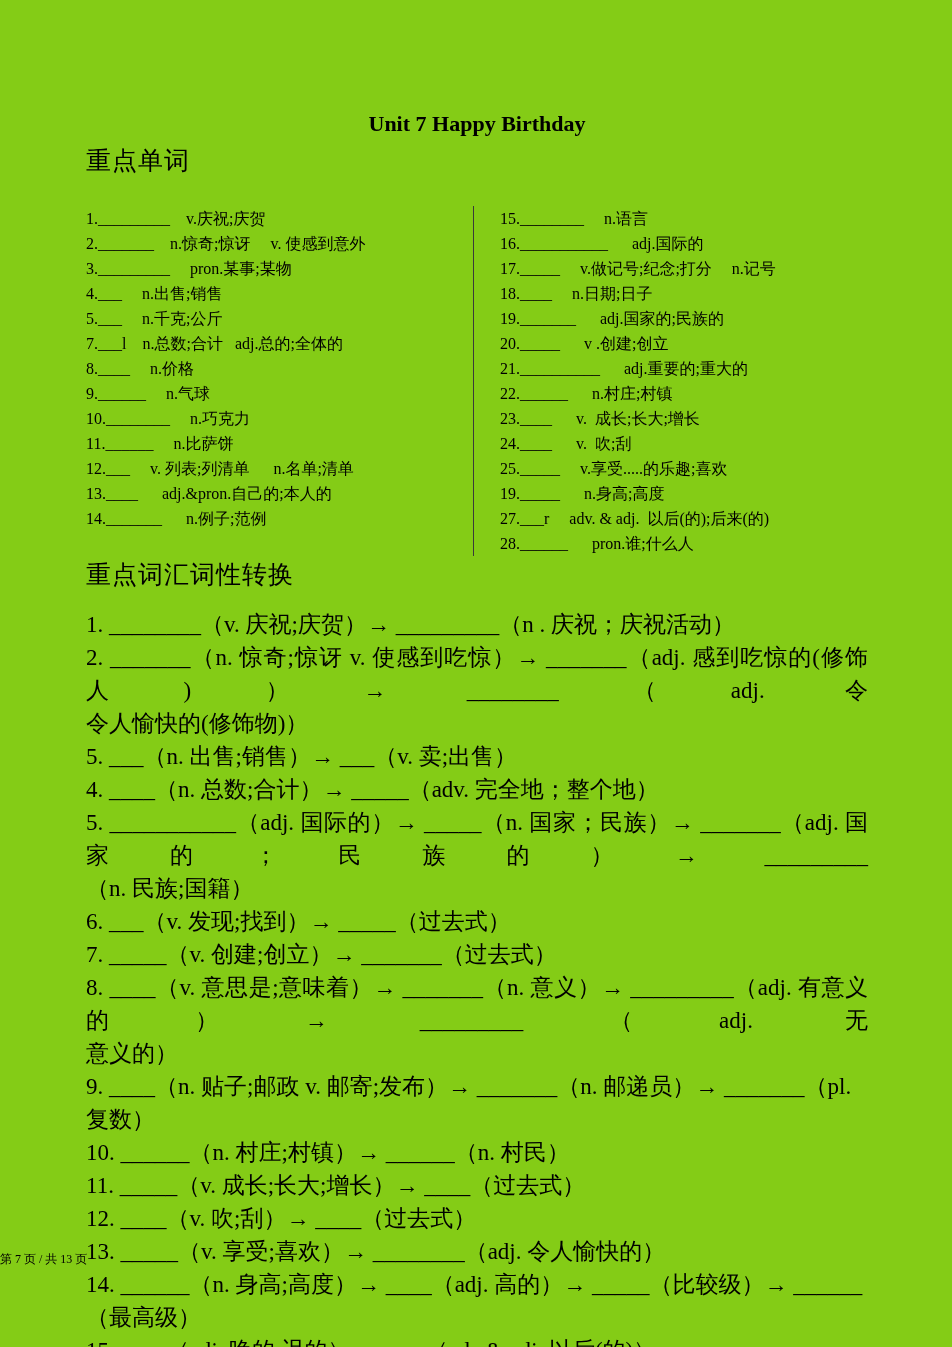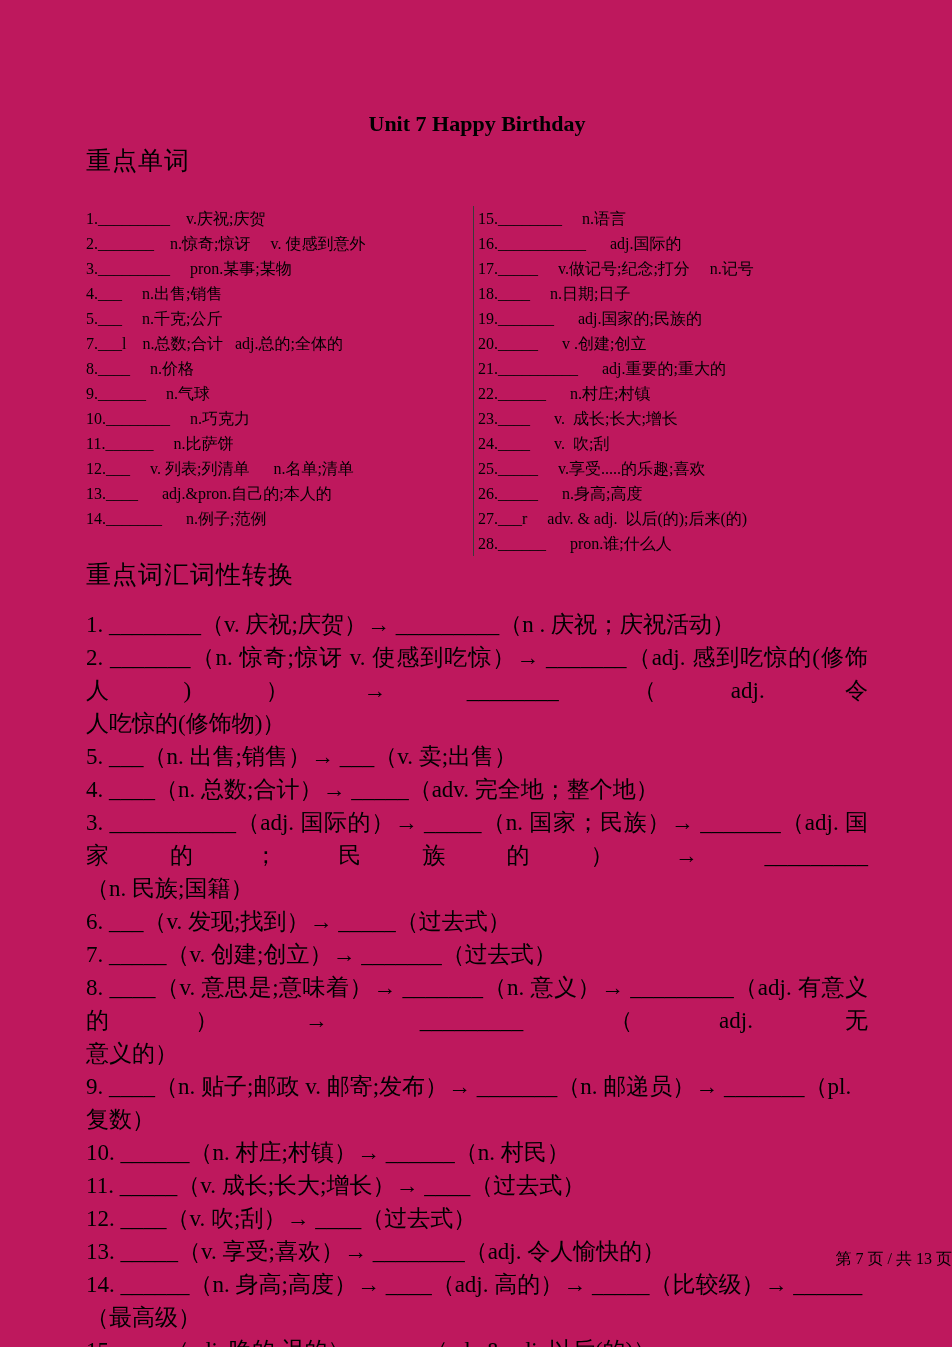--- a/index.html
+++ b/index.html
@@ -6,21 +6,21 @@
     margin: 0;
     padding: 0;
     background: #ffffff;
     font-family: "Liberation Serif", "DejaVu Serif", serif;
     color: #000000;
   }
   .page {
     position: relative;
     width: 952px;
     height: 1347px;
-    background: #be185d;
+    background: #84cc16;
     box-sizing: border-box;
     padding: 110px 84px 0 86px;
     overflow: hidden;
   }
   .doc-title {
     text-align: center;
     font-weight: bold;
     font-size: 22px;
     line-height: 28px;
     margin: 0;
@@ -38,21 +38,21 @@
   }
   .word-col {
     box-sizing: border-box;
   }
   .word-col-left {
     width: 387px;
   }
   .word-col-right {
     width: 395px;
     border-left: 1px solid #3a3a3a;
-    padding-left: 4px;
+    padding-left: 26px;
   }
   .word-item {
     font-size: 16px;
     line-height: 25px;
     white-space: pre-wrap;
   }
   .conversion-heading {
     margin-top: 2px;
   }
   .conv-list {
@@ -66,22 +66,22 @@
   .conv-line.justify {
     white-space: normal;
     text-align: justify;
     text-align-last: justify;
   }
   .page-footer {
     position: absolute;
     left: 0;
     top: 1248px;
     width: 100%;
-    text-align: right;
-    font-size: 16px;
+    text-align: left;
+    font-size: 12px;
     line-height: 22px;
   }
 </style>
 </head>
 <body>
 
 <div class="page">
 
   <h1 class="doc-title">Unit 7 Happy Birthday</h1>
 
@@ -108,44 +108,44 @@
         <div class="word-item">16.___________      adj.国际的</div>
         <div class="word-item">17._____     v.做记号;纪念;打分     n.记号</div>
         <div class="word-item">18.____     n.日期;日子</div>
         <div class="word-item">19._______      adj.国家的;民族的</div>
         <div class="word-item">20._____      v .创建;创立</div>
         <div class="word-item">21.__________      adj.重要的;重大的</div>
         <div class="word-item">22.______      n.村庄;村镇</div>
         <div class="word-item">23.____      v.  成长;长大;增长</div>
         <div class="word-item">24.____      v.  吹;刮</div>
         <div class="word-item">25._____     v.享受.....的乐趣;喜欢</div>
-        <div class="word-item">26._____      n.身高;高度</div>
+        <div class="word-item">19._____      n.身高;高度</div>
         <div class="word-item">27.___r     adv. &amp; adj.  以后(的);后来(的)</div>
         <div class="word-item">28.______      pron.谁;什么人</div>
       </div>
   </div>
 
   <h2 class="section-heading conversion-heading">重点词汇词性转换</h2>
 
   <div class="conv-list">
       <div>
         <div class="conv-line">1. ________（v. 庆祝;庆贺）→ _________（n . 庆祝；庆祝活动）</div>
       </div>
       <div>
         <div class="conv-line justify">2. _______（n. 惊奇;惊讶 v. 使感到吃惊）→ _______（adj. 感到吃惊的(修饰人)）→ ________（adj. 令</div>
-        <div class="conv-line">人吃惊的(修饰物)）</div>
+        <div class="conv-line">令人愉快的(修饰物)）</div>
       </div>
       <div>
         <div class="conv-line">5. ___（n. 出售;销售）→ ___（v. 卖;出售）</div>
       </div>
       <div>
         <div class="conv-line">4. ____（n. 总数;合计）→ _____（adv. 完全地；整个地）</div>
       </div>
       <div>
-        <div class="conv-line justify">3. ___________（adj. 国际的）→ _____（n. 国家；民族）→ _______（adj. 国家的；民族的）→ _________</div>
+        <div class="conv-line justify">5. ___________（adj. 国际的）→ _____（n. 国家；民族）→ _______（adj. 国家的；民族的）→ _________</div>
         <div class="conv-line">（n. 民族;国籍）</div>
       </div>
       <div>
         <div class="conv-line">6. ___（v. 发现;找到）→ _____（过去式）</div>
       </div>
       <div>
         <div class="conv-line">7. _____（v. 创建;创立）→ _______（过去式）</div>
       </div>
       <div>
         <div class="conv-line justify">8. ____（v. 意思是;意味着）→ _______（n. 意义）→ _________（adj. 有意义的）→ _________（adj. 无</div>

